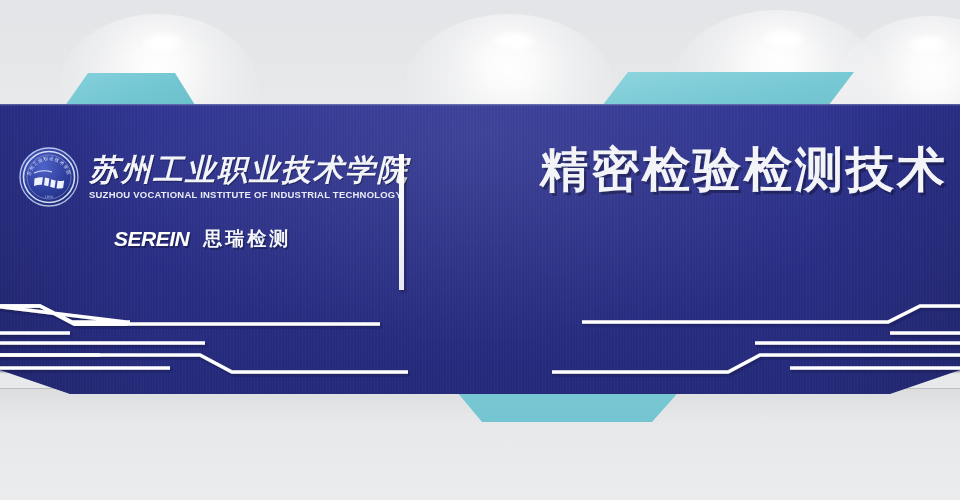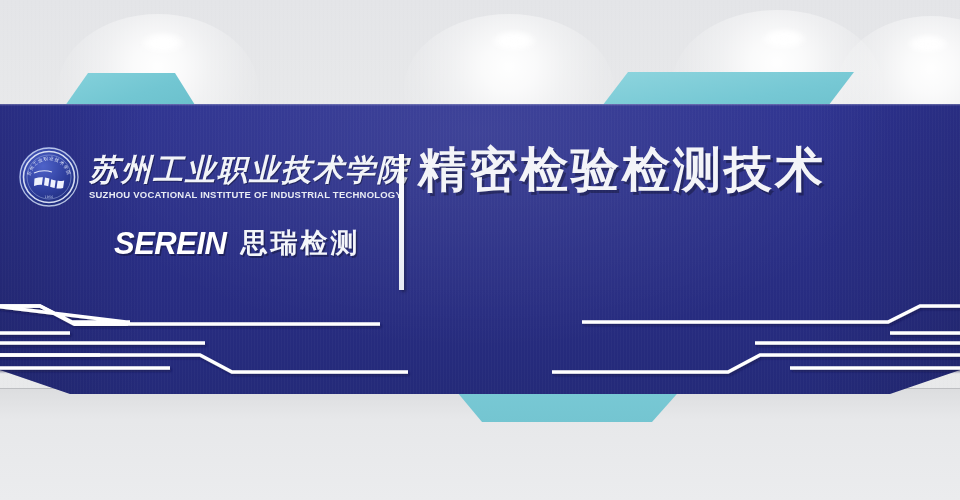--- a/index.html
+++ b/index.html
@@ -185,30 +185,30 @@
     margin-left: 96px;
     display: flex;
     align-items: center;
     gap: 14px;
     white-space: nowrap;
   }
   .serein-mark {
     font-family: "Liberation Sans", sans-serif;
     font-weight: 700;
     font-style: italic;
-    font-size: 31px;
+    font-size: 21px;
     letter-spacing: -0.5px;
     color: #ffffff;
     line-height: 1;
     text-shadow: 1.5px 1.5px 0 rgba(0,0,0,.30);
   }
   .serein-cn {
     font-family: "Liberation Sans", sans-serif;
     font-weight: 700;
-    font-size: 27px;
+    font-size: 19px;
     letter-spacing: 3px;
     color: #f4f6fa;
     line-height: 1;
     text-shadow: 1.5px 1.5px 0 rgba(0,0,0,.30);
   }
 
   .divider {
     position: absolute;
     left: 399px; top: 50px;
     width: 5px; height: 136px;
@@ -220,20 +220,21 @@
     position: absolute;
     left: 418px; top: 38px;
     width: 530px;
     font-family: "DejaVu Sans", sans-serif;
     font-weight: 700;
     font-size: 48px;
     line-height: 1.16;
     letter-spacing: 3px;
     color: #f3f4f8;
     text-shadow: 2.5px 2.5px 0 rgba(0,0,0,.30);
+    text-align: right;
   }
 </style>
 </head>
 <body>
 
 <div id="stage">
 
   <div class="wall"></div>
   <div class="wall-grain"></div>
 

